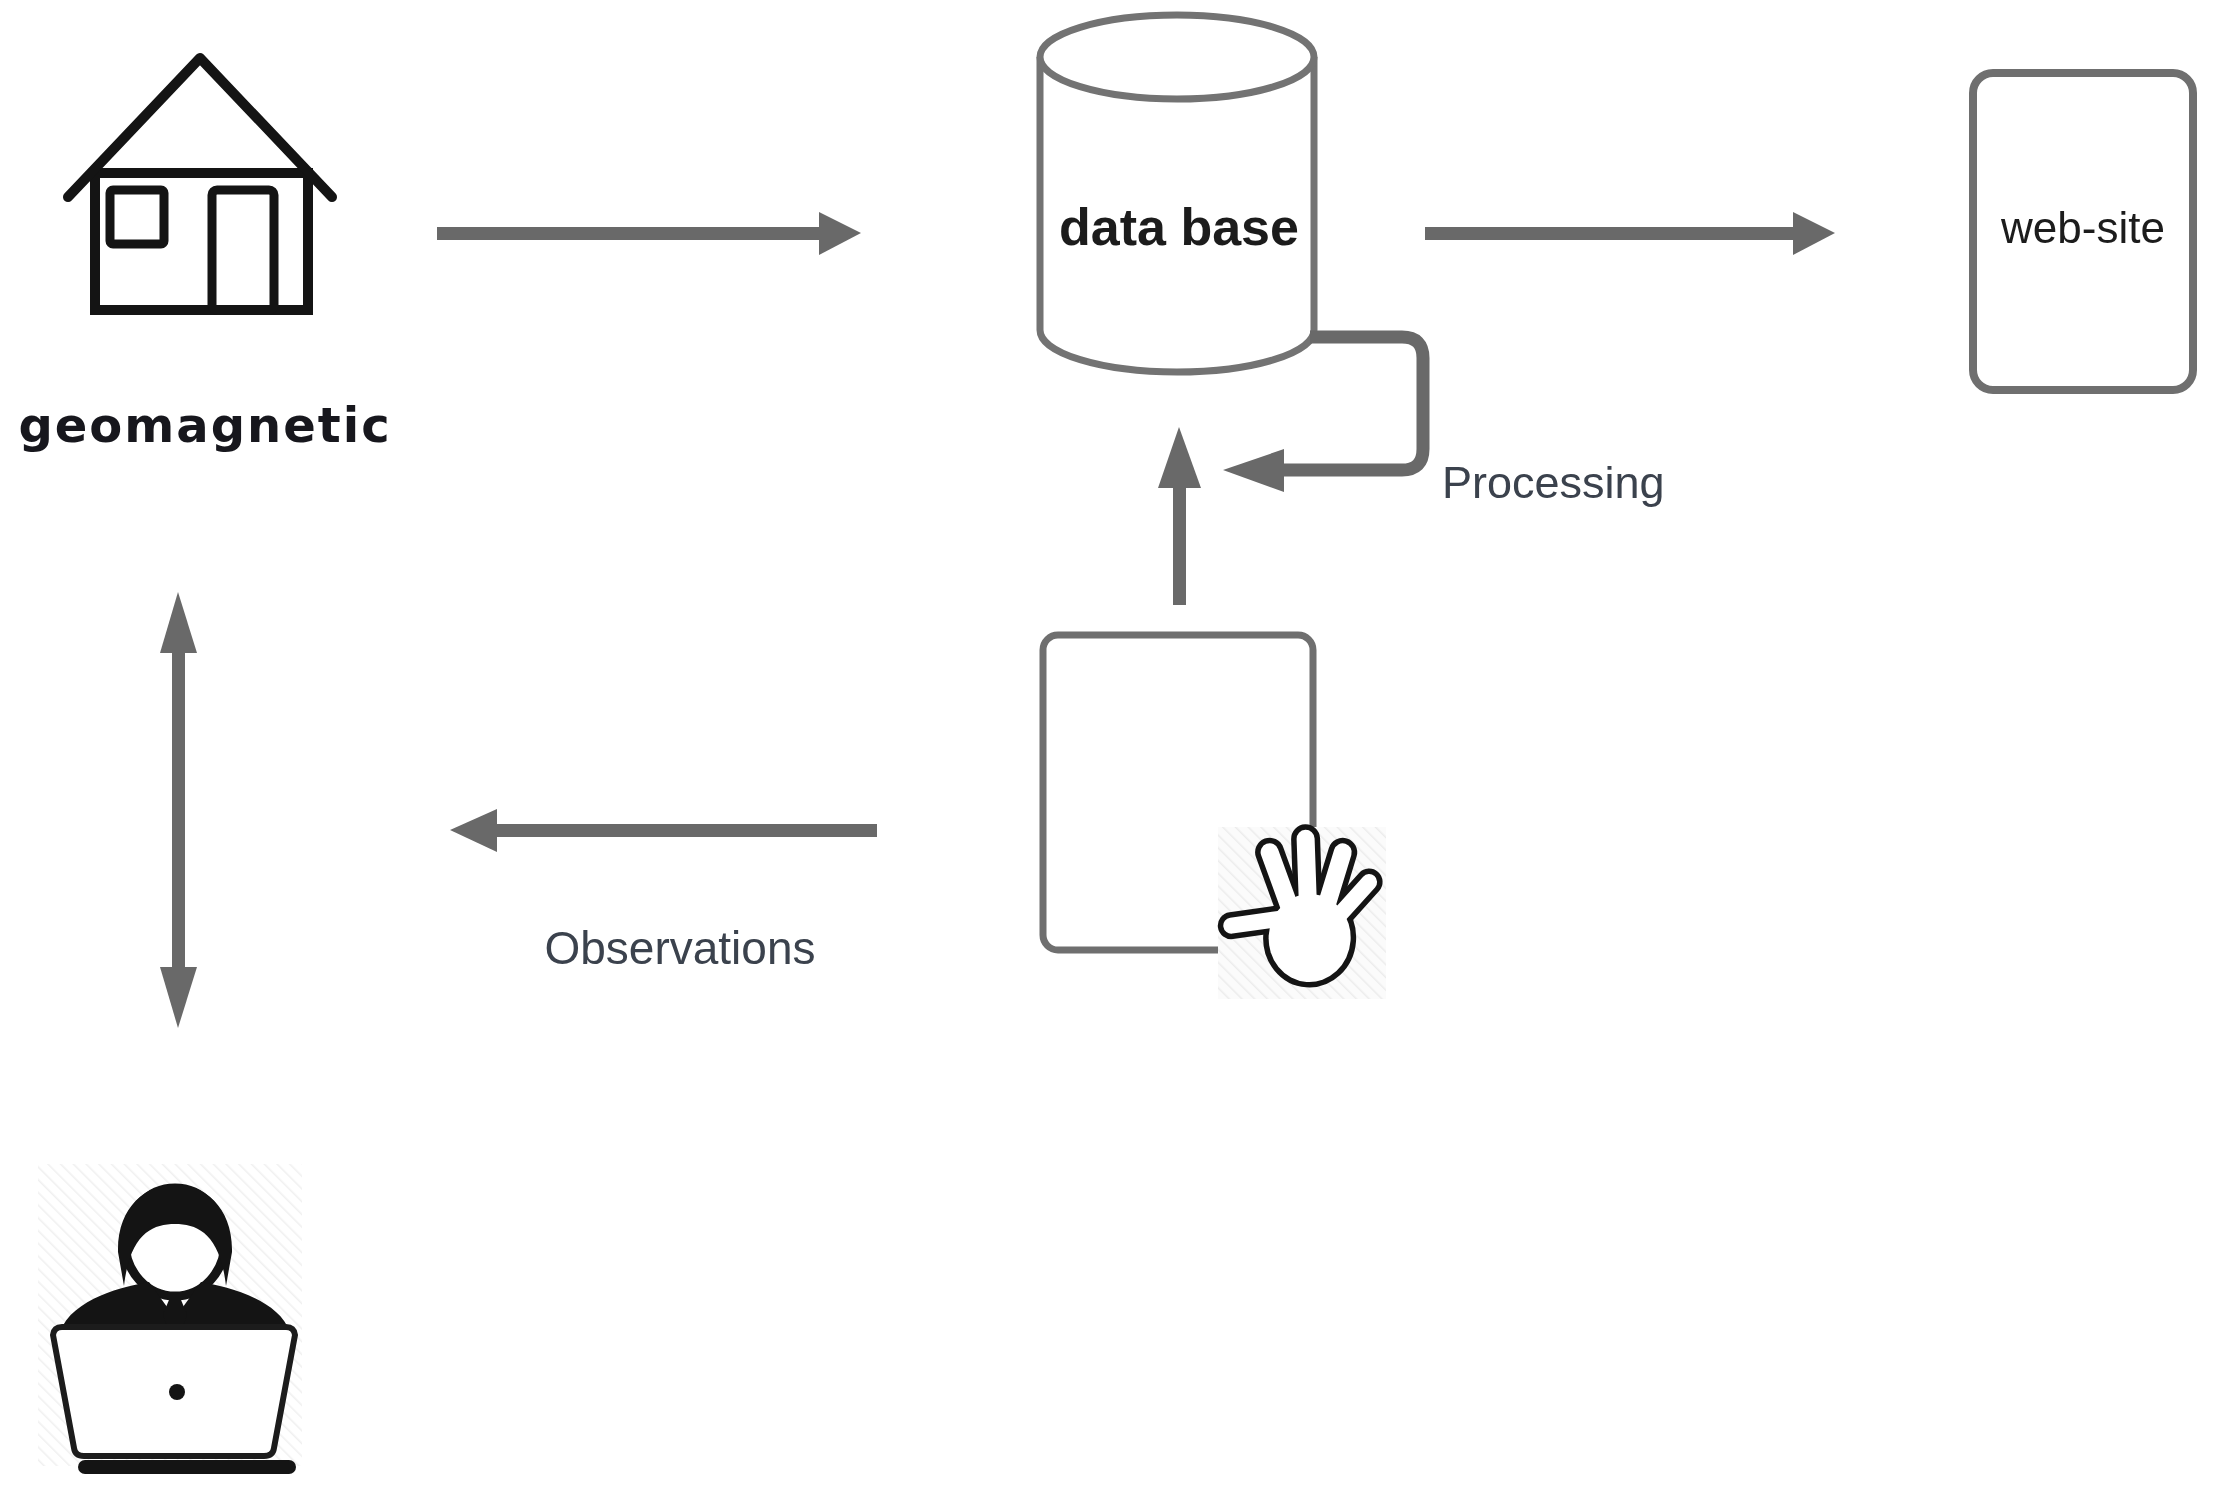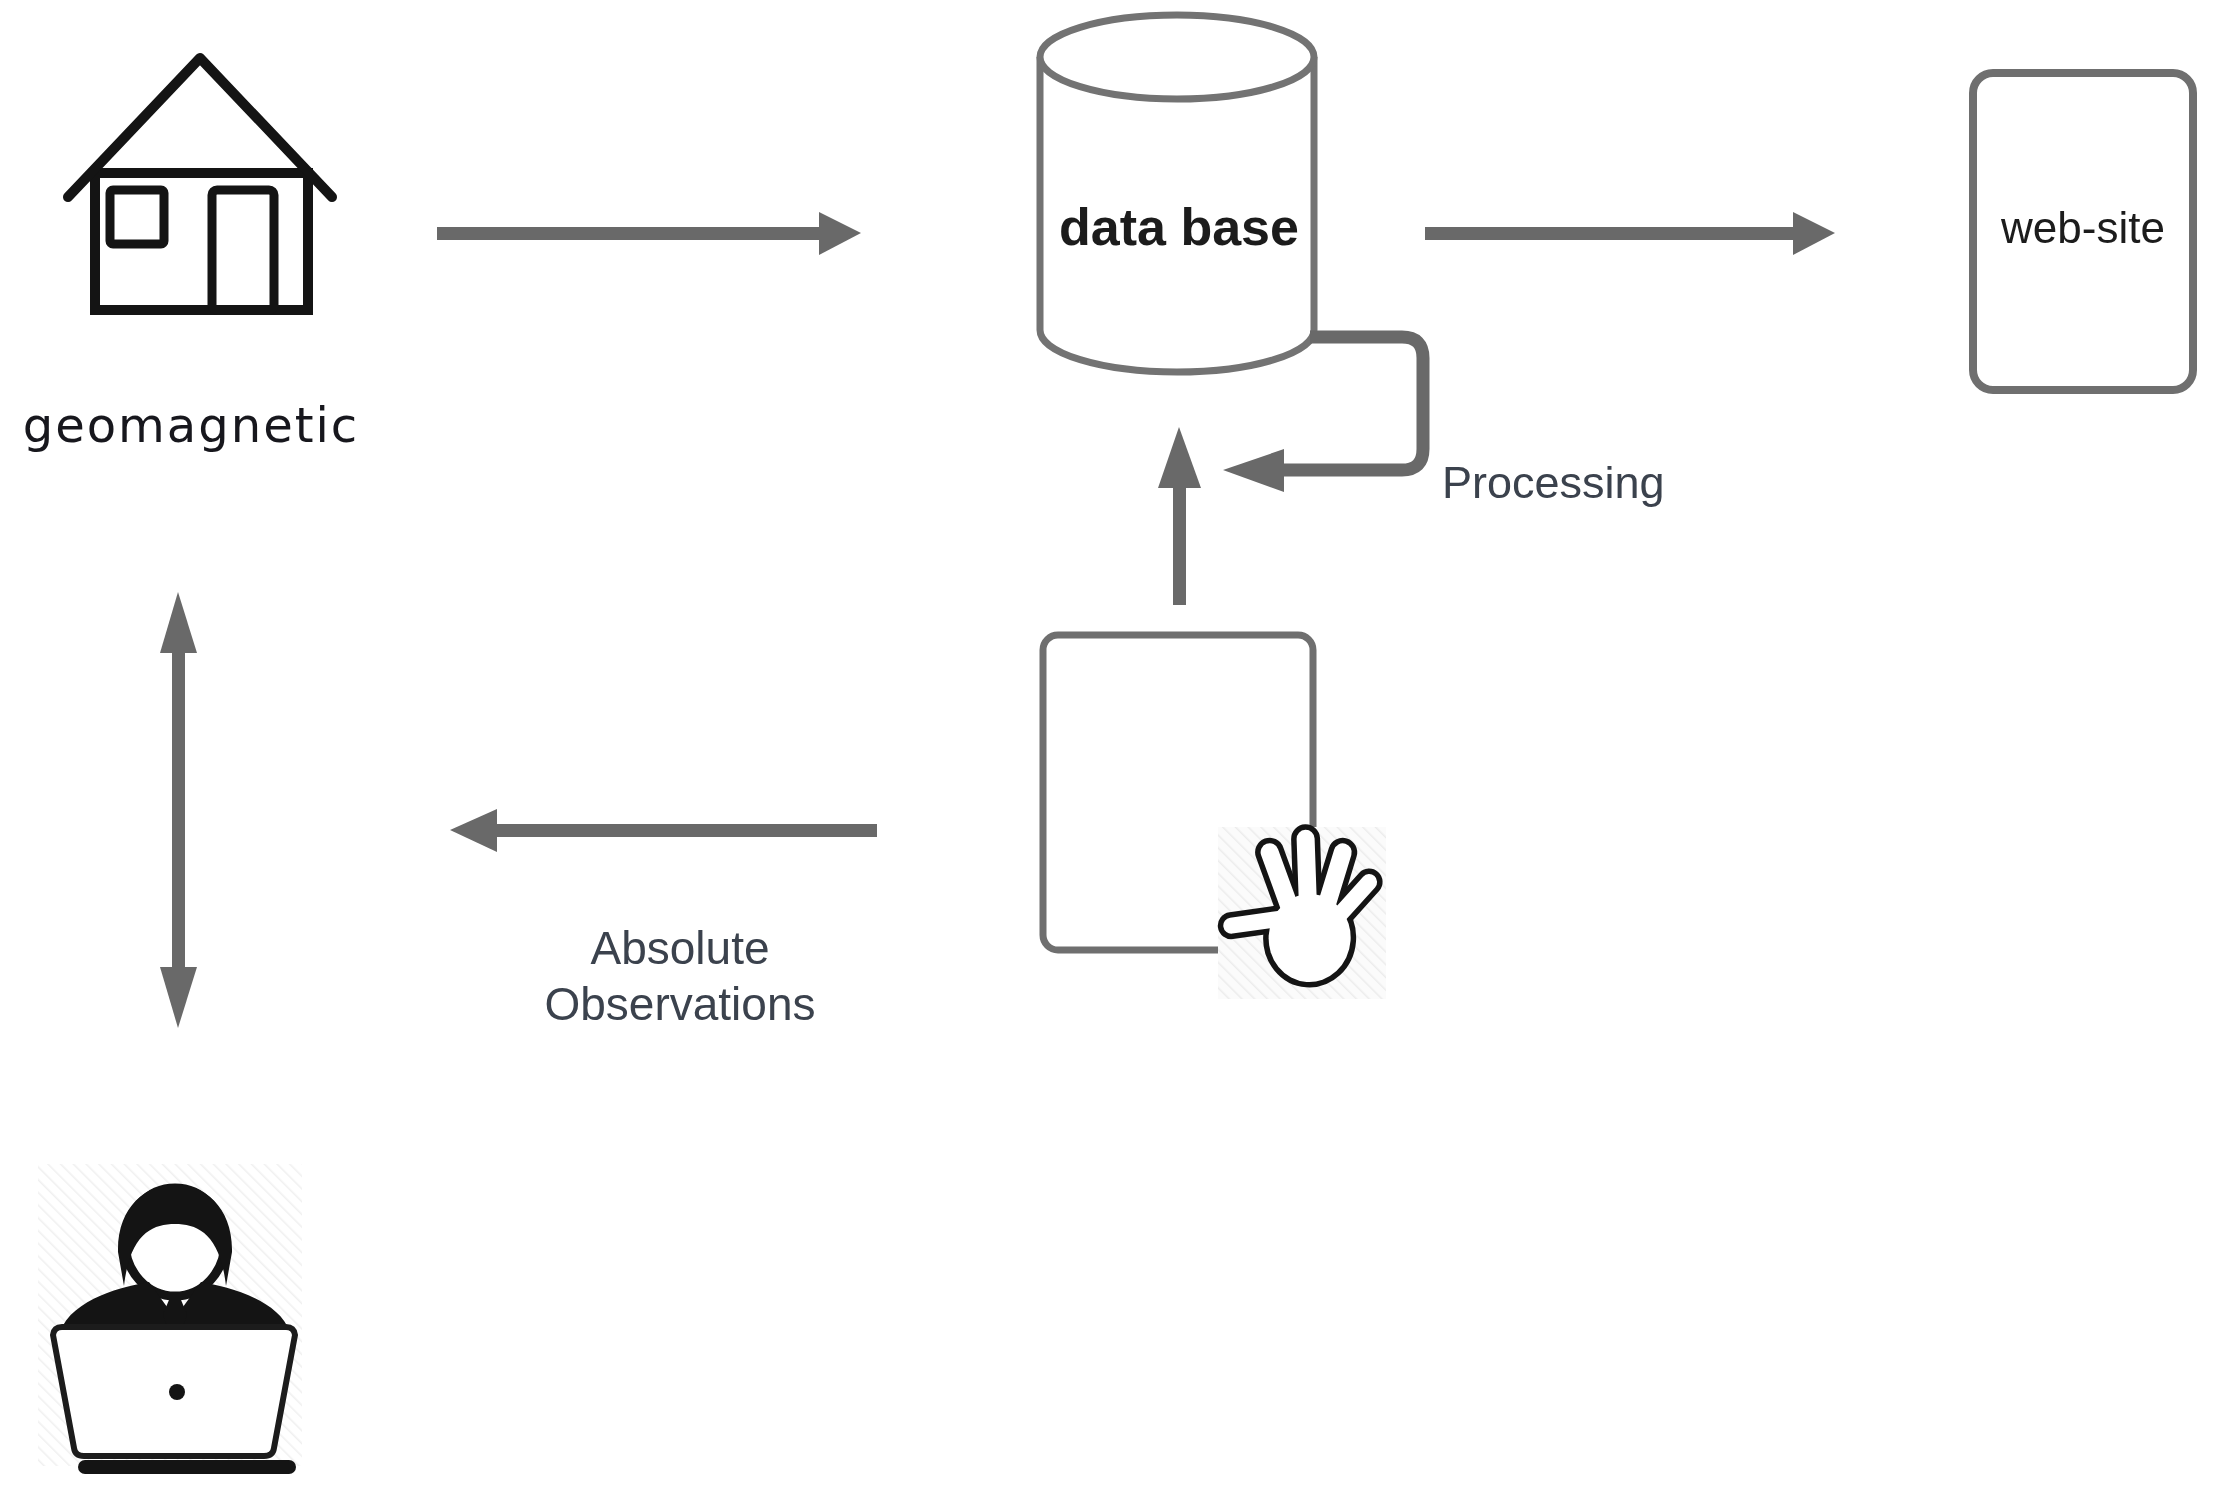--- a/index.html
+++ b/index.html
@@ -132,28 +132,27 @@
       <ellipse cx="145" cy="82" rx="50" ry="54" fill="#ffffff" stroke="#141414" stroke-width="9"></ellipse>
       <path fill="#141414" d="M 88,92 C 86,2 204,2 202,92 L 196,126 C 190,74 168,64 145,64 C 122,64 100,74 94,126 Z"></path>
       <path fill="#141414" d="M 30,172 C 42,138 96,126 119,122 L 145,158 L 171,122 C 194,126 248,138 260,172 L 260,174 L 30,174 Z"></path>
       <path fill="#141414" d="M 139,140 L 151,140 L 157,154 L 150,176 L 140,176 L 133,154 Z"></path>
       <path fill="#ffffff" stroke="#1c1c1c" stroke-width="6" d="M 32,167 L 256,167 Q 264,167 265,175 L 244,288 Q 243,296 234,296 L 54,296 Q 45,296 44,288 L 23,175 Q 24,167 32,167 Z"></path>
       <circle cx="147" cy="232" r="8" fill="#141414"></circle>
       <rect x="48" y="300" width="218" height="14" rx="7" fill="#141414"></rect>
     </g>
   </svg>
 
-  <div class="lbl gothic centered" style="left:191px; top:396px;">
+  <div class="lbl gothic centered" style="left:205px; top:396px;font-weight:bold;">
     <div>geomagnetic</div>
   </div>
 
   <div class="lbl node-label centered" style="left:1179px; top:200px;font-weight:bold;">data base</div>
 
   <div class="lbl node-label centered" style="left:2083px; top:205px; font-size:44px;">web-site</div>
 
   <div class="lbl edge-label" style="left:1442px; top:456px;">Processing</div>
 
   <div class="lbl edge-label centered" style="left:680px; top:920px; font-size:46px;">
-    <div>Absolute</div>
     <div>Observations</div>
   </div>
 
 </div>
 
 </body></html>

